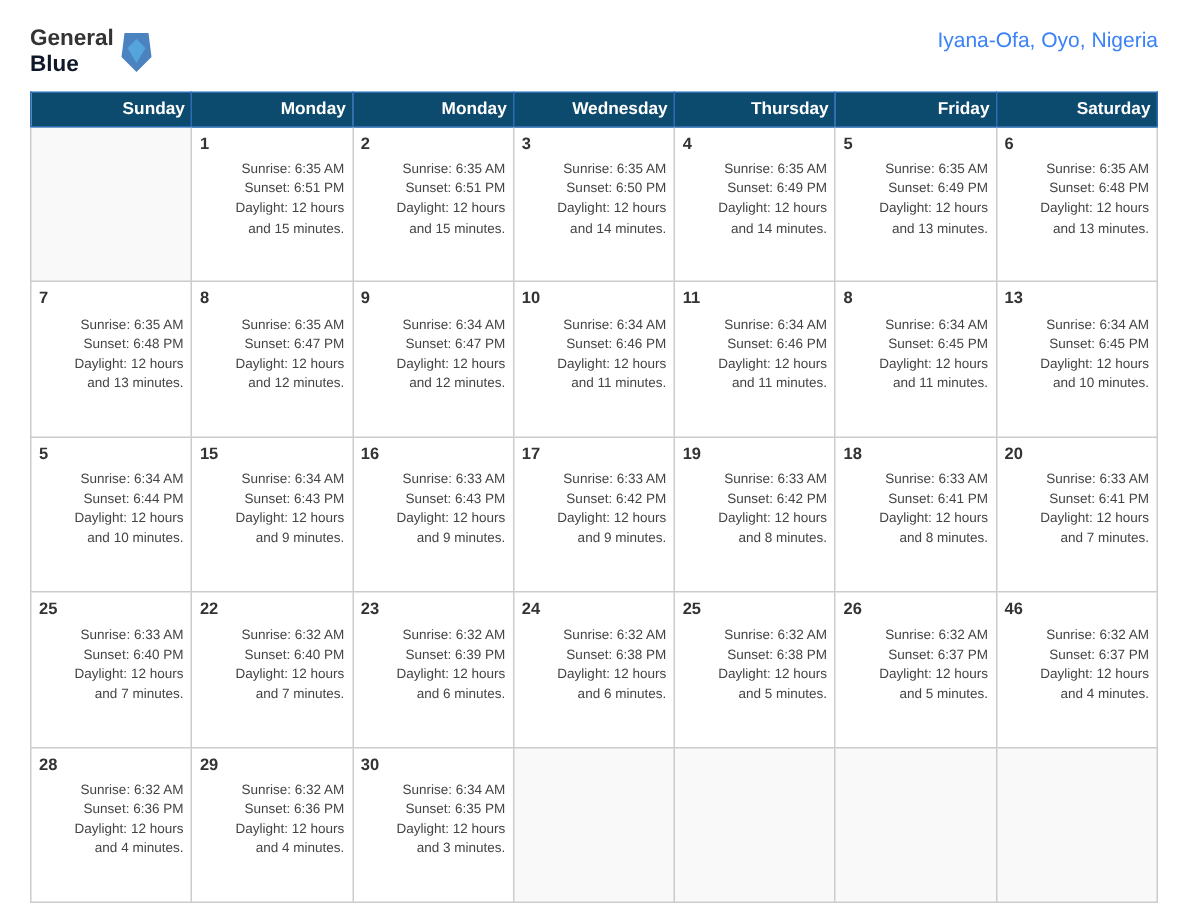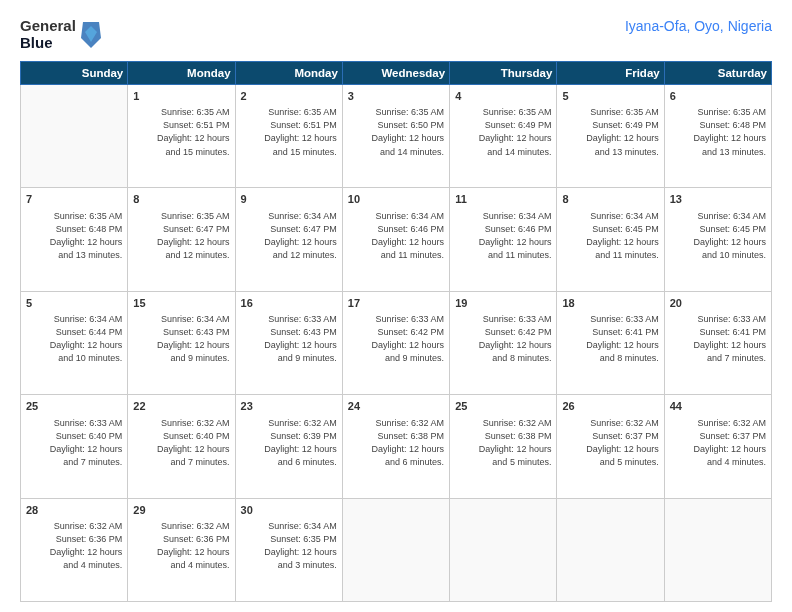--- a/index.html
+++ b/index.html
@@ -305,21 +305,21 @@
 and 5 minutes.</div>
           </td>
           <td>
             <span class="day-num">26</span>
             <div class="day-info" style="white-space: pre-line;">Sunrise: 6:32 AM
 Sunset: 6:37 PM
 Daylight: 12 hours
 and 5 minutes.</div>
           </td>
           <td>
-            <span class="day-num">44</span>
+            <span class="day-num">46</span>
             <div class="day-info" style="white-space: pre-line;">Sunrise: 6:32 AM
 Sunset: 6:37 PM
 Daylight: 12 hours
 and 4 minutes.</div>
           </td>
         </tr>
         <tr>
           <td>
             <span class="day-num">28</span>
             <div class="day-info" style="white-space: pre-line;">Sunrise: 6:32 AM

